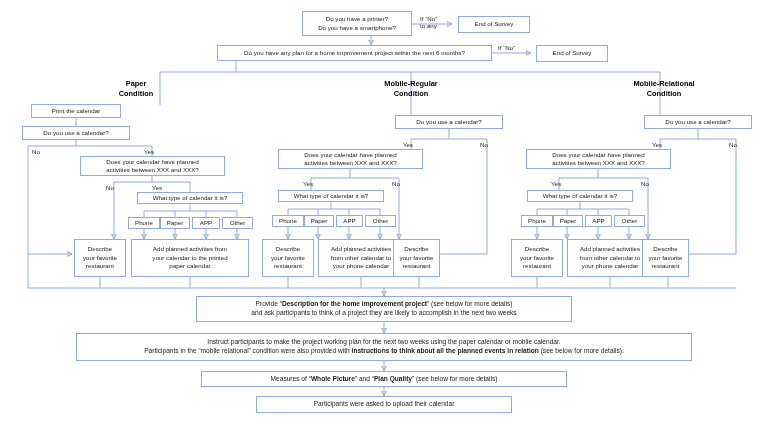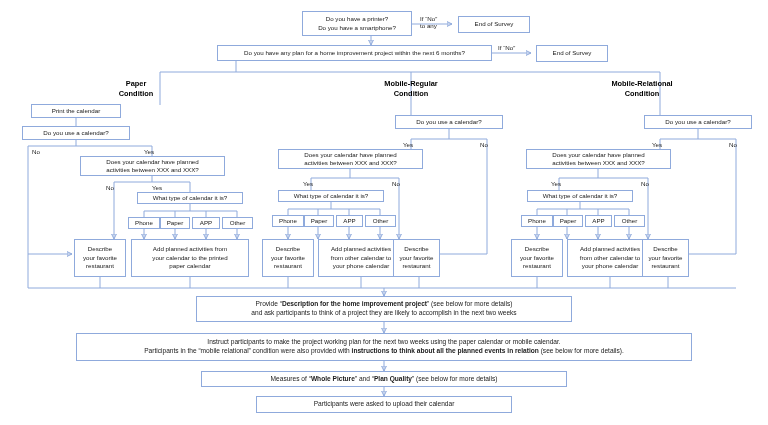--- a/index.html
+++ b/index.html
@@ -156,21 +156,21 @@
   <div class="box" style="left:536px;top:45px;width:72px;height:17px;">End of Survey</div>
 
   <div class="title" style="left:90px;top:79px;width:92px;">
     <span>Paper</span><br>
     <span>Condition</span>
   </div>
   <div class="title" style="left:365px;top:79px;width:92px;">
     <span>Mobile-Regular</span><br>
     <span>Condition</span>
   </div>
-  <div class="title" style="left:592px;top:79px;width:100px;">
+  <div class="title" style="left:614px;top:79px;width:100px;">
     <span>Mobile-Relational</span><br>
     <span>Condition</span>
   </div>
 
   <div class="box" style="left:31px;top:104px;width:90px;height:14px;">Print the calendar</div>
   <div class="box" style="left:22px;top:126px;width:108px;height:14px;">Do you use a calendar?</div>
   <div class="lbl" style="left:32px;top:148px;">No</div>
   <div class="lbl" style="left:144px;top:148px;">Yes</div>
 
   <div class="box" style="left:80px;top:156px;width:145px;height:20px;">

